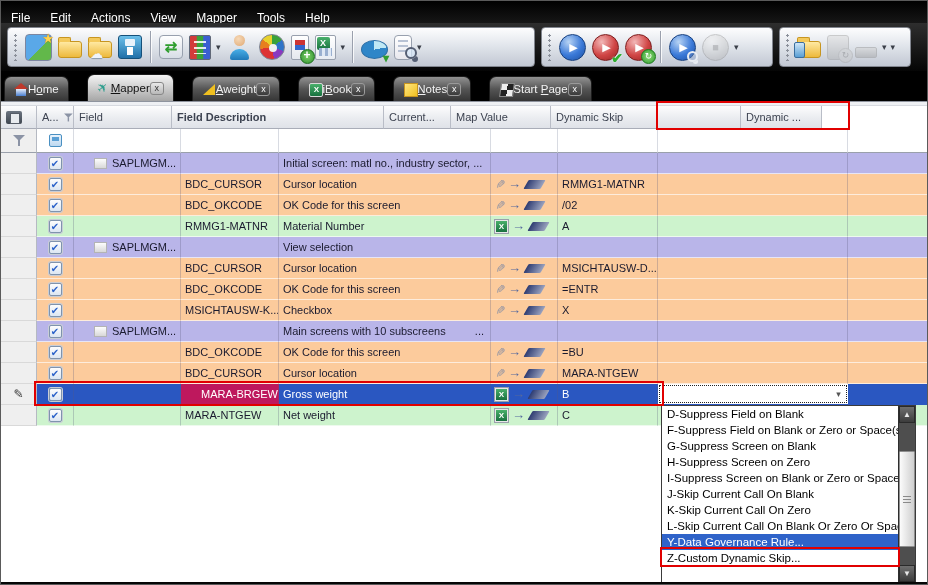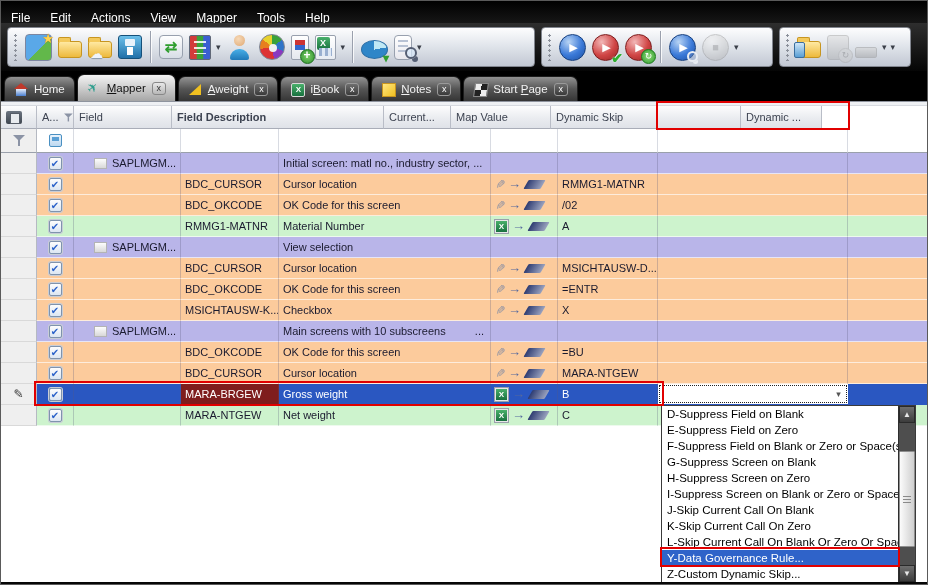--- a/index.html
+++ b/index.html
@@ -86,23 +86,23 @@
       border-radius:50%;background:rgba(120,150,200,.4);box-shadow:3px 5px 0 -3px #e8ecf2;}
   .tbi-stop{background:radial-gradient(circle at 35% 28%,#f4f4f4,#c9c9c9 55%,#a8a8a8);border:1px solid #8f8f8f;}
   .tbi-stop::before{content:"\25A0";color:#8f9298;font-size:11px;}
   .tbi-sync{width:22px;height:25px;background:linear-gradient(#d8d8d8,#b0b0b0);border:1px solid #999;border-radius:3px;}
   .tbi-sync::after{content:"\21BB";position:absolute;bottom:-4px;right:-5px;width:13px;height:13px;line-height:12px;
       border-radius:50%;background:#c8c8c8;border:1px solid #a0a0a0;color:#777;font-size:9px;text-align:center;}
   .tbi-misc{width:22px;height:11px;margin-top:10px;background:linear-gradient(#d0d0d0,#a0a0a0);border:1px solid #909090;border-radius:2px;}
   
   #tabbar{position:absolute;left:0;top:70px;width:100%;height:30px;background:#000;
           display:flex;align-items:flex-end;padding-left:3px;}
-  .tab{height:25px;margin-right:2px;padding:0 9px;border-radius:7px 7px 0 0;border:1px solid #1c1c1c;border-bottom:none;
+  .tab{height:25px;margin-right:18px;padding:0 9px;border-radius:7px 7px 0 0;border:1px solid #1c1c1c;border-bottom:none;
        background:linear-gradient(#929292,#555 50%,#353535);color:#f2f2f2;
-       display:flex;align-items:center;gap:6px;font-size:11.5px;cursor:default;}
+       display:flex;align-items:center;font-size:11.5px;cursor:default;}
   .tab.active{height:27px;background:linear-gradient(#f4f4f4,#cdcdcd 50%,#a6a6a6);color:#111;}
   .tab u{text-decoration:underline;}
   .tab-close{width:14px;height:13px;border-radius:3px;border:1px solid #9a9a9a;
        background:linear-gradient(#6e6e6e,#3a3a3a);color:#fff;font-size:9px;line-height:11px;text-align:center;}
   .tab.active .tab-close{background:linear-gradient(#e8e8e8,#b8b8b8);color:#333;border-color:#888;}
   .ti{width:14px;height:13px;position:relative;flex:0 0 auto;}
   .ti-home::before{content:"";position:absolute;top:0;left:0;border-left:7px solid transparent;border-right:7px solid transparent;border-bottom:6px solid #c0392b;}
   .ti-home::after{content:"";position:absolute;top:6px;left:2px;width:10px;height:7px;background:linear-gradient(#e8eef8,#4a7fd0);}
   .ti-mapper::before{content:"\2708";position:absolute;left:0;top:-2px;color:#2f9e8e;font-size:13px;transform:rotate(-40deg);}
   .ti-advanced::before{content:"";position:absolute;left:1px;top:1px;border-left:12px solid transparent;border-bottom:11px solid #f0c020;}
@@ -541,21 +541,21 @@
           <div class="gcell" style="width: 81px; background: rgb(252, 203, 156);"></div>
         </div>
         <div class="grow sel" style="top: 231px;">
           <div class="gcell ind" style="width: 36px;">
             <span class="pencil">✎</span>
           </div>
           <div class="gcell center" style="width: 37px; background: rgb(42, 87, 193);">
             <span class="checkbox">✔</span>
           </div>
           <div class="gcell" style="width: 107px; background: rgb(42, 87, 193);"></div>
-          <div class="gcell" style="width: 98px; background: #7f1d1d;">
+          <div class="gcell" style="width: 98px; background: #be185d; justify-content: flex-end;">
             <span>MARA-BRGEW</span>
           </div>
           <div class="gcell" style="width: 212px; background: rgb(42, 87, 193);">
             <span>Gross weight</span>
           </div>
           <div class="gcell" style="width: 67px; background: rgb(42, 87, 193);">
             <span class="excel-cell-icon">X</span>
             <span class="arrow-icon">→</span>
             <span class="ramp-icon"></span>
           </div>
@@ -589,21 +589,20 @@
           <div class="gcell" style="width: 81px; background: rgb(205, 243, 205);"></div>
         </div>
       </div>
   </div>
   <div id="bottom-bar"></div>
 <div id="combo" style="left: 657px; top: 383px; width: 190px; height: 20px; z-index: 20;">
       <div id="combo-btn">▾</div>
     </div>
     <div id="dropdown" style="left: 660px; top: 404px; width: 255px; height: 178px;">
       <div class="dd-item">D-Suppress Field on Blank</div>
-      <div class="dd-item">E-Suppress Field on Zero</div>
       <div class="dd-item">F-Suppress Field on Blank or Zero or Space(s)</div>
       <div class="dd-item">G-Suppress Screen on Blank</div>
       <div class="dd-item">H-Suppress Screen on Zero</div>
       <div class="dd-item">I-Suppress Screen on Blank or Zero or Space(s)</div>
       <div class="dd-item">J-Skip Current Call On Blank</div>
       <div class="dd-item">K-Skip Current Call On Zero</div>
       <div class="dd-item">L-Skip Current Call On Blank Or Zero Or Space(s)</div>
       <div class="dd-item sel" style="background: rgb(47, 99, 201);">Y-Data Governance Rule...</div>
       <div class="dd-item">Z-Custom Dynamic Skip...</div>
       <div class="dd-scroll">

